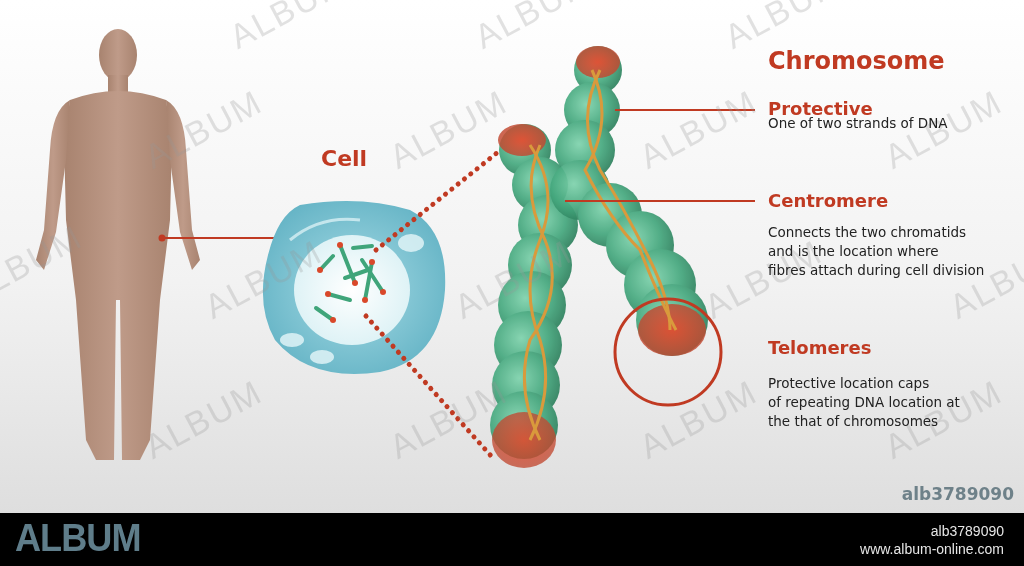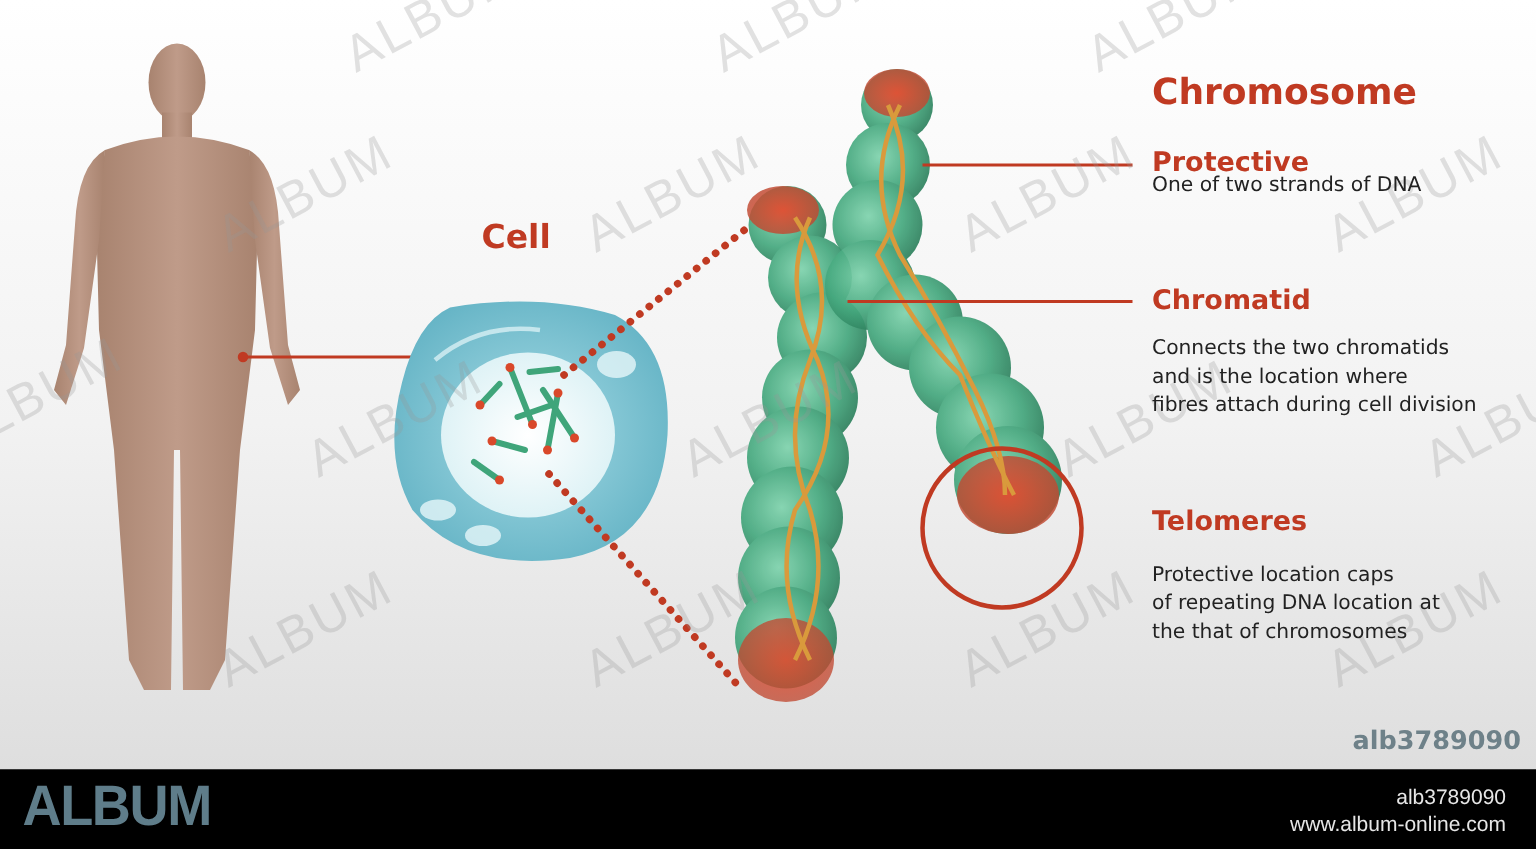--- a/index.html
+++ b/index.html
@@ -169,21 +169,21 @@
   <div class="watermark" style="left:880px;top:400px;">ALBUM</div>
 
   <div class="label title-main">Chromosome</div>
   <div class="label cell-label">Cell</div>
 
   <div class="label term" style="left:768px;top:98px;">Protective</div>
   <div class="desc" style="left:768px;top:114px;">
     <div>One of two strands of DNA</div>
   </div>
 
-  <div class="label term" style="left:768px;top:190px;">Chromatid</div>
+  <div class="label term" style="left:768px;top:190px;">Centromere</div>
   <div class="desc" style="left:768px;top:223px;">
     <div>Connects the two chromatids</div>
     <div>and is the location where</div>
     <div>fibres attach during cell division</div>
   </div>
 
   <div class="label term" style="left:768px;top:337px;">Telomeres</div>
   <div class="desc" style="left:768px;top:374px;">
     <div>Protective location caps</div>
     <div>of repeating DNA location at</div>

